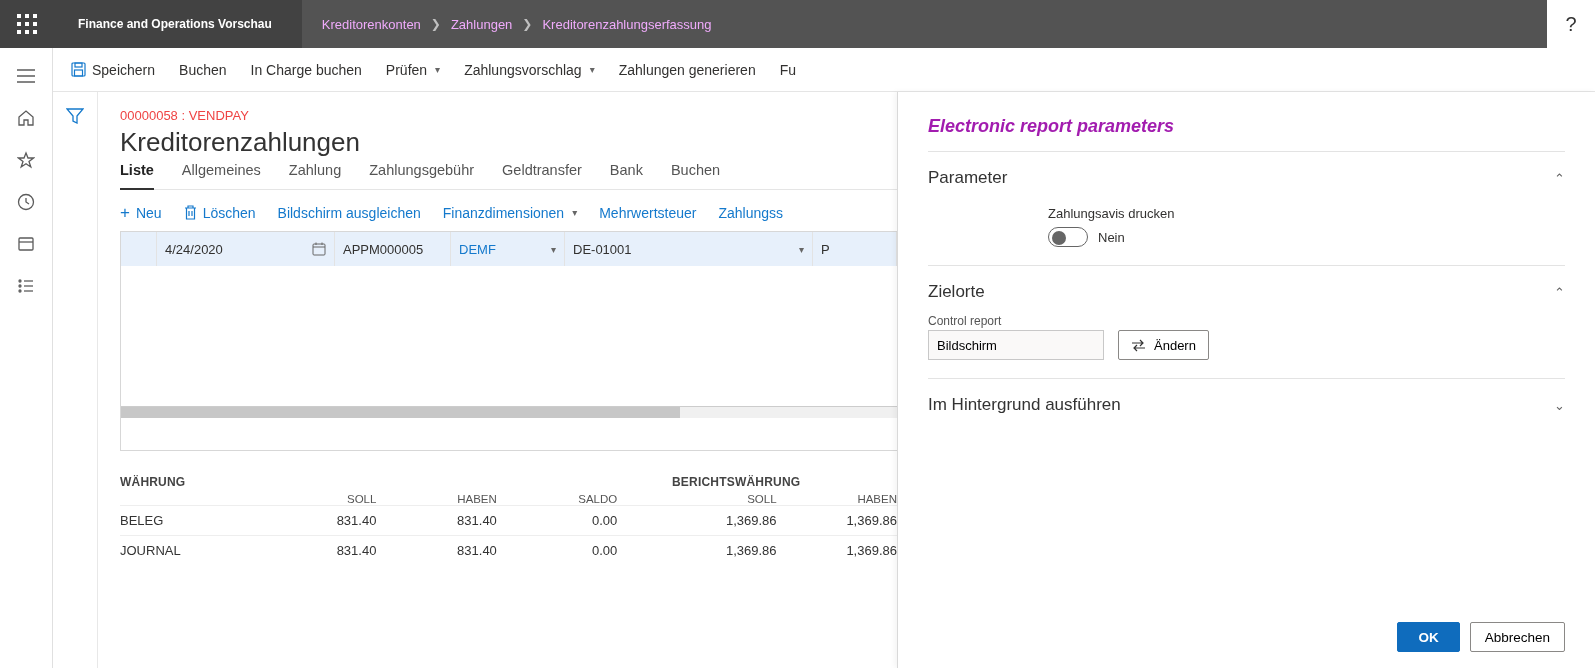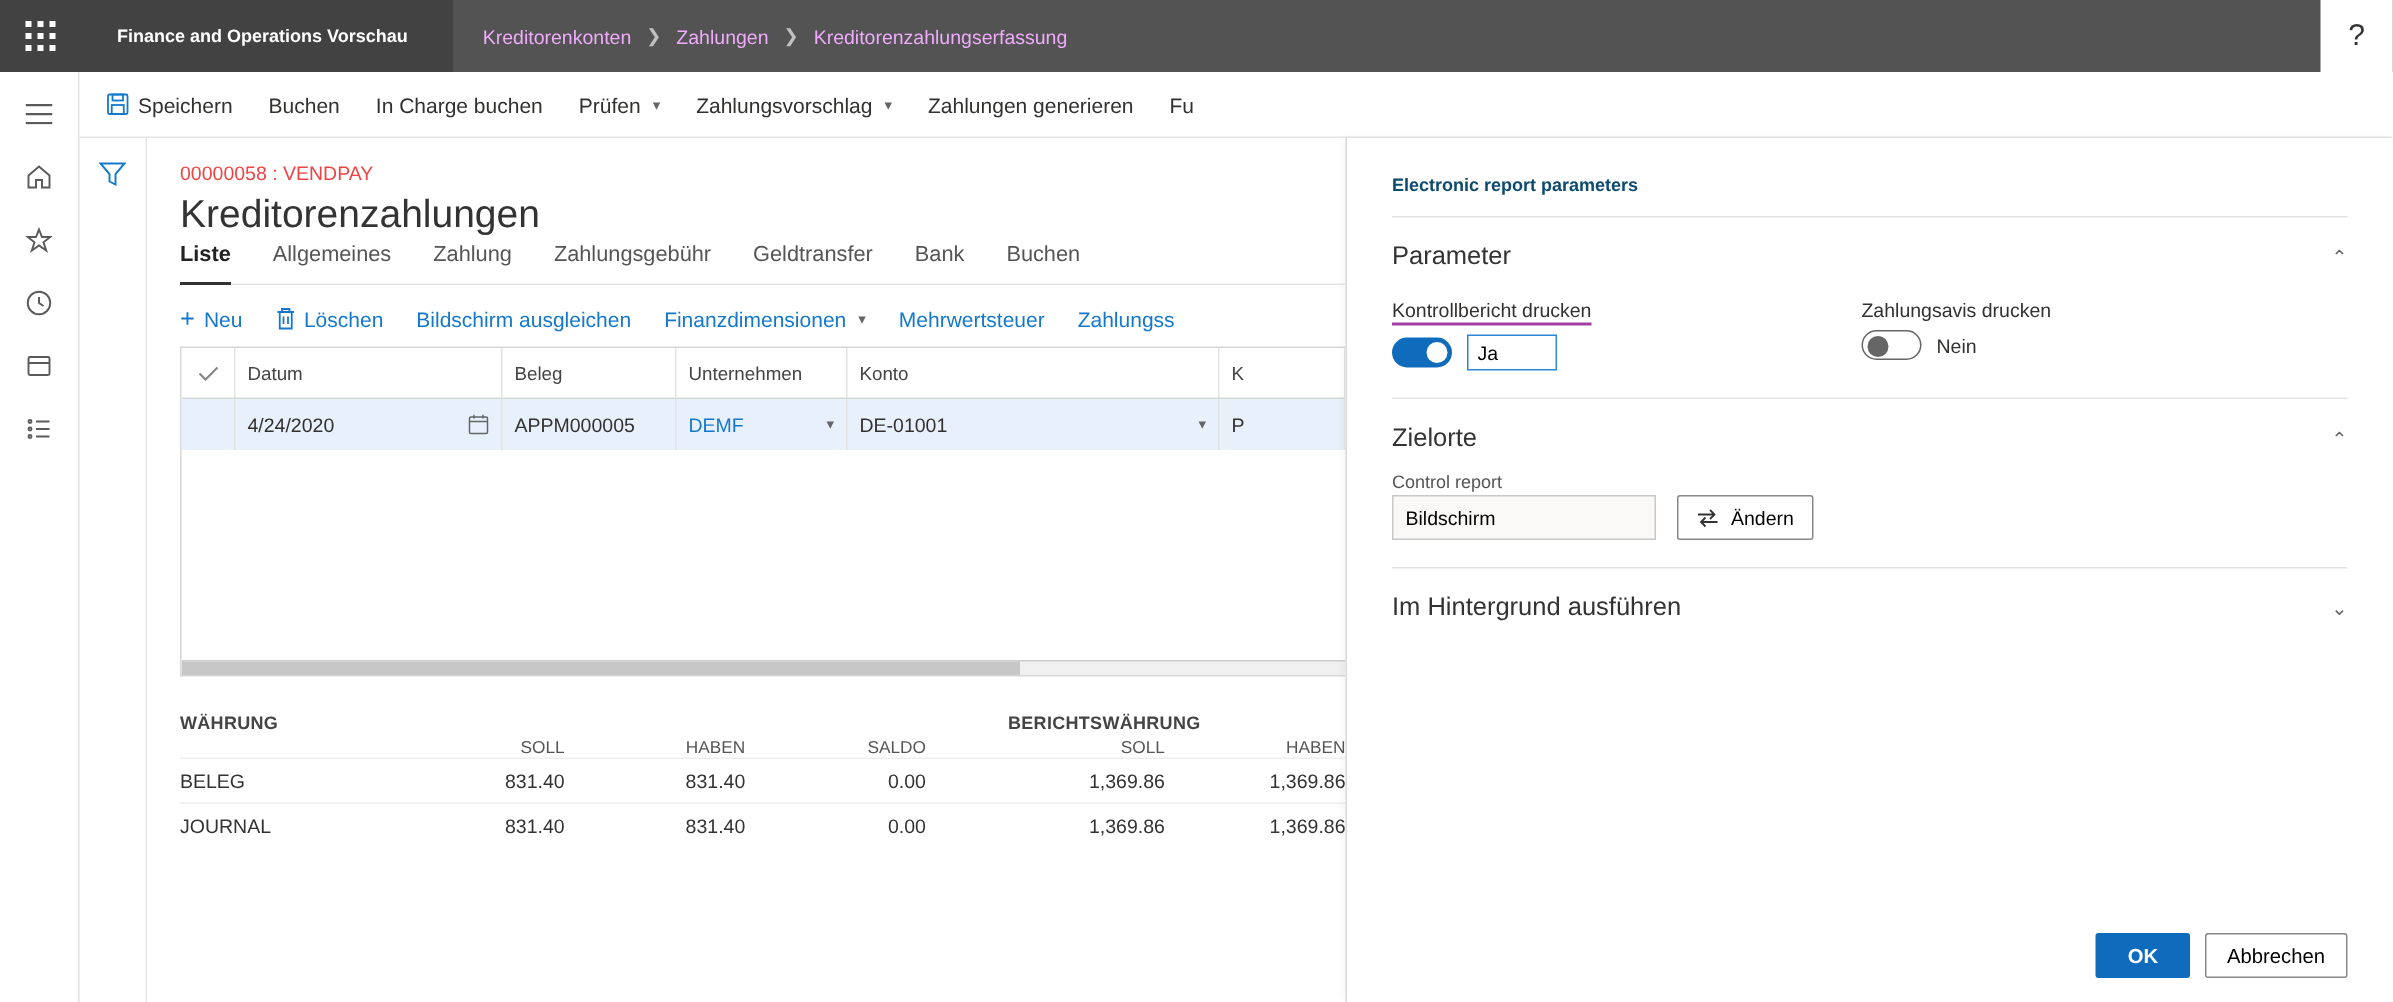--- a/index.html
+++ b/index.html
@@ -60,21 +60,21 @@
   .tot-head .th-lbl { width:140px;}
   .tot-head .th-col { width:124px; text-align:right;}
   .tot-head .th-gap { width:40px;}
   .tot-label-row { display:flex; font-size:11.5px; color:#555; margin-top:4px;}
   .tot-label-row .tl-lbl{width:140px;} .tot-label-row .tl-col{width:124px; text-align:right;} .tot-label-row .tl-gap{width:40px;}
   .tot-row { display:flex; font-size:13px; color:#333; padding:7px 0; border-top:1px solid #eee;}
   .tot-row .tr-lbl{width:140px;} .tot-row .tr-col{width:124px; text-align:right;} .tot-row .tr-gap{width:40px;}
 
   
   .pane { width:698px; background:#fff; border-left:1px solid #d9d9d9; box-shadow:-2px 0 6px rgba(0,0,0,0.05); display:flex; flex-direction:column; padding: 24px 30px 16px; position:relative;}
-  .pane-title { font-size:12px; font-weight:600; color:#0c4a6e; margin-bottom:14px;}
+  .pane-title { font-size:18px; font-weight:600; color:#a21caf; margin-bottom:14px;font-style:italic;}
   .section { border-top:1px solid #e3e3e3; padding:16px 0 18px; }
   .section-head { display:flex; justify-content:space-between; align-items:center; cursor:pointer; }
   .section-head h3 { font-size:17px; font-weight:400; color:#333;}
   .section-head .caret { color:#666; }
   .param-body { display:flex; gap:60px; margin-top:18px;}
   .param-field { display:flex; flex-direction:column; gap:6px; }
   .param-label { font-size:13px; color:#323130; }
   .param-label.hl { border-bottom:2px solid #a23da2; padding-bottom:1px; width:fit-content;}
   .toggle-row { display:flex; align-items:center; gap:10px;}
   .toggle { width:40px; height:20px; border-radius:10px; position:relative; cursor:pointer;}
@@ -238,32 +238,20 @@
             </div>
           <div class="lb">
               <span>Mehrwertsteuer</span>
             </div>
           <div class="lb">
               <span>Zahlungss</span>
             </div>
         </div>
 
         <div class="grid-wrap">
-          <div class="grid-header">
-            <div class="gh sel">
-                <svg width="14" height="10" viewBox="0 0 14 10" fill="none" stroke-width="1.5">
-                  <path d="M1 5 L5 9 L13 1"></path>
-                </svg>
-              </div>
-            <div class="gh col-datum">Datum</div>
-            <div class="gh col-beleg">Beleg</div>
-            <div class="gh col-unt">Unternehmen</div>
-            <div class="gh col-konto">Konto</div>
-            <div class="gh col-kr">K</div>
-          </div>
           <div class="grid-row">
             <div class="gc sel"></div>
             <div class="gc col-datum">
                 <span class="date">4/24/2020</span>
               <svg width="14" height="14" viewBox="0 0 14 14" fill="none" stroke="#666" stroke-width="1">
                   <rect x="1" y="2" width="12" height="11" rx="1"></rect>
                   <line x1="1" y1="5" x2="13" y2="5"></line>
                   <line x1="4" y1="0.5" x2="4" y2="3"></line>
                   <line x1="10" y1="0.5" x2="10" y2="3"></line>
                 </svg>
@@ -327,29 +315,20 @@
 
       <div class="pane">
         <div class="pane-title">Electronic report parameters</div>
 
         <div class="section">
           <div class="section-head">
             <h3>Parameter</h3>
             <span class="caret">⌃</span>
           </div>
           <div class="param-body">
-            <div class="param-field">
-              <span class="param-label hl">Kontrollbericht drucken</span>
-              <div class="toggle-row">
-                <div class="toggle on">
-                    <div class="knob"></div>
-                  </div>
-                <input class="toggle-input" value="Ja" style="">
-              </div>
-            </div>
             <div class="param-field" style="margin-left:120px;">
               <span class="param-label">Zahlungsavis drucken</span>
               <div class="toggle-row">
                 <div class="toggle off">
                     <div class="knob"></div>
                   </div>
                 <span class="toggle-val">Nein</span>
               </div>
             </div>
           </div>

